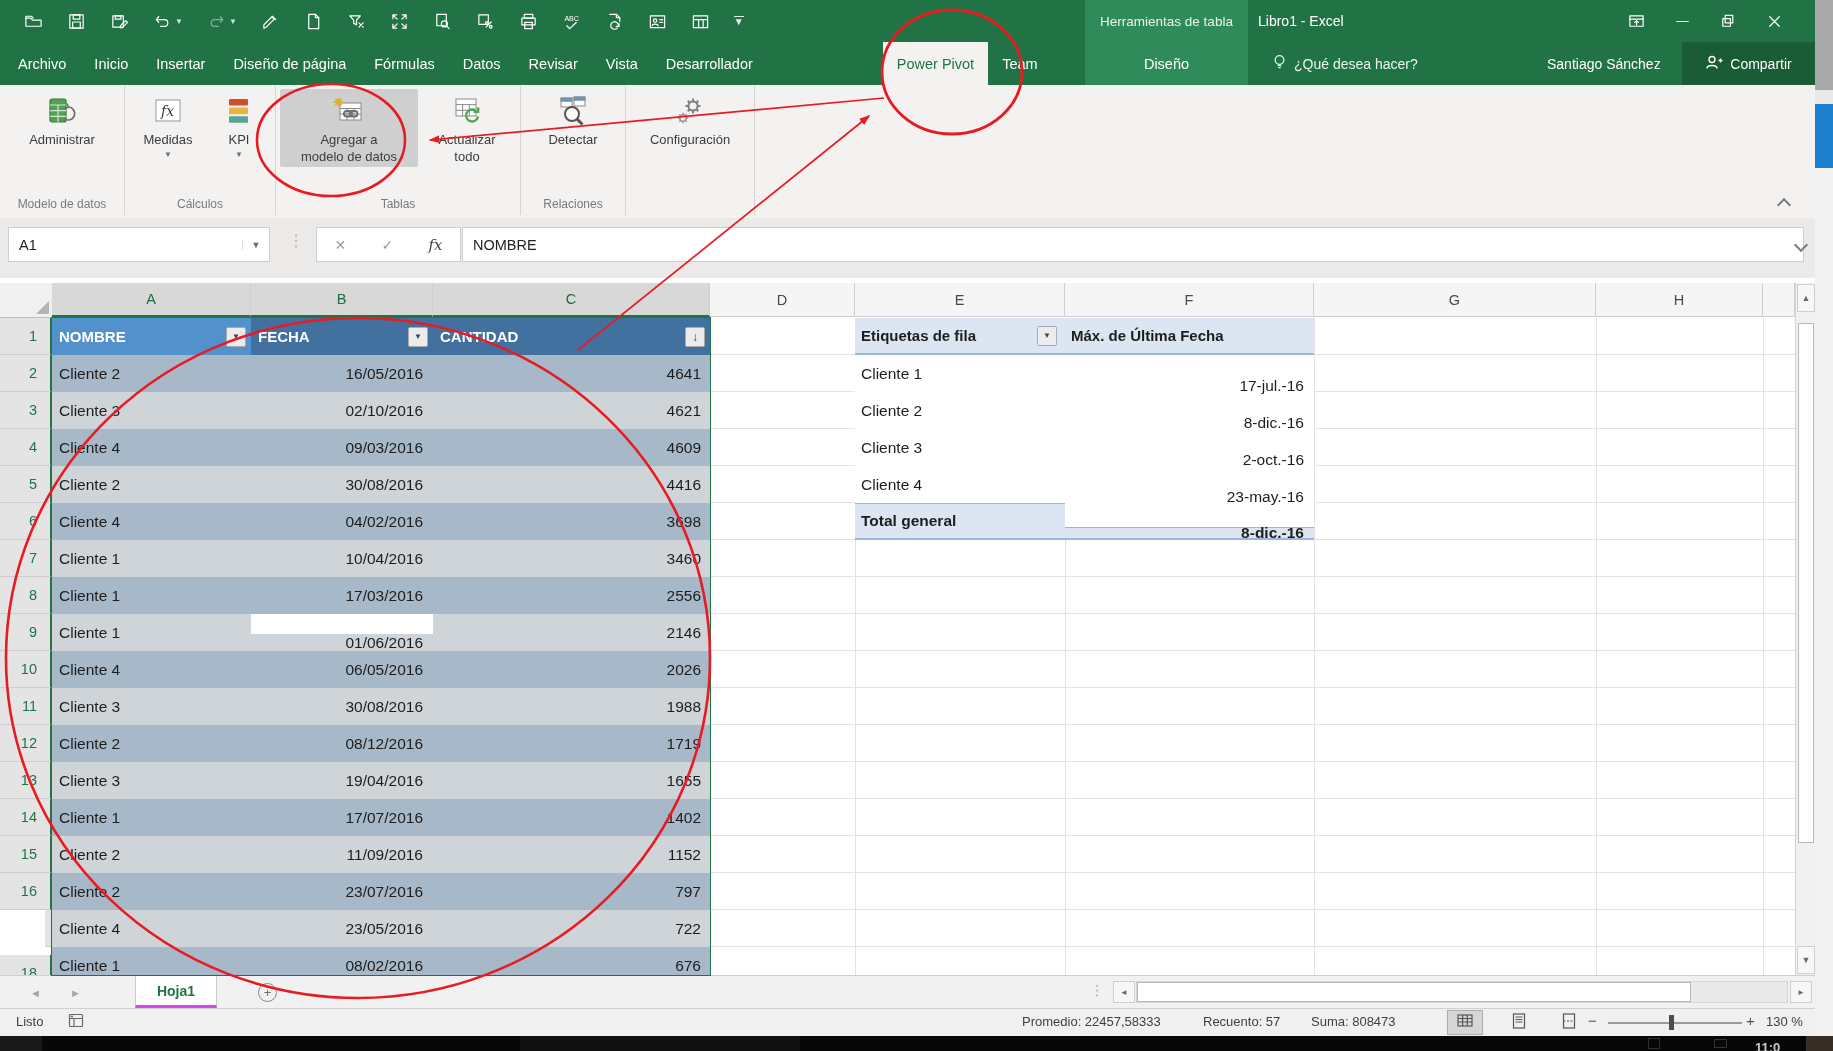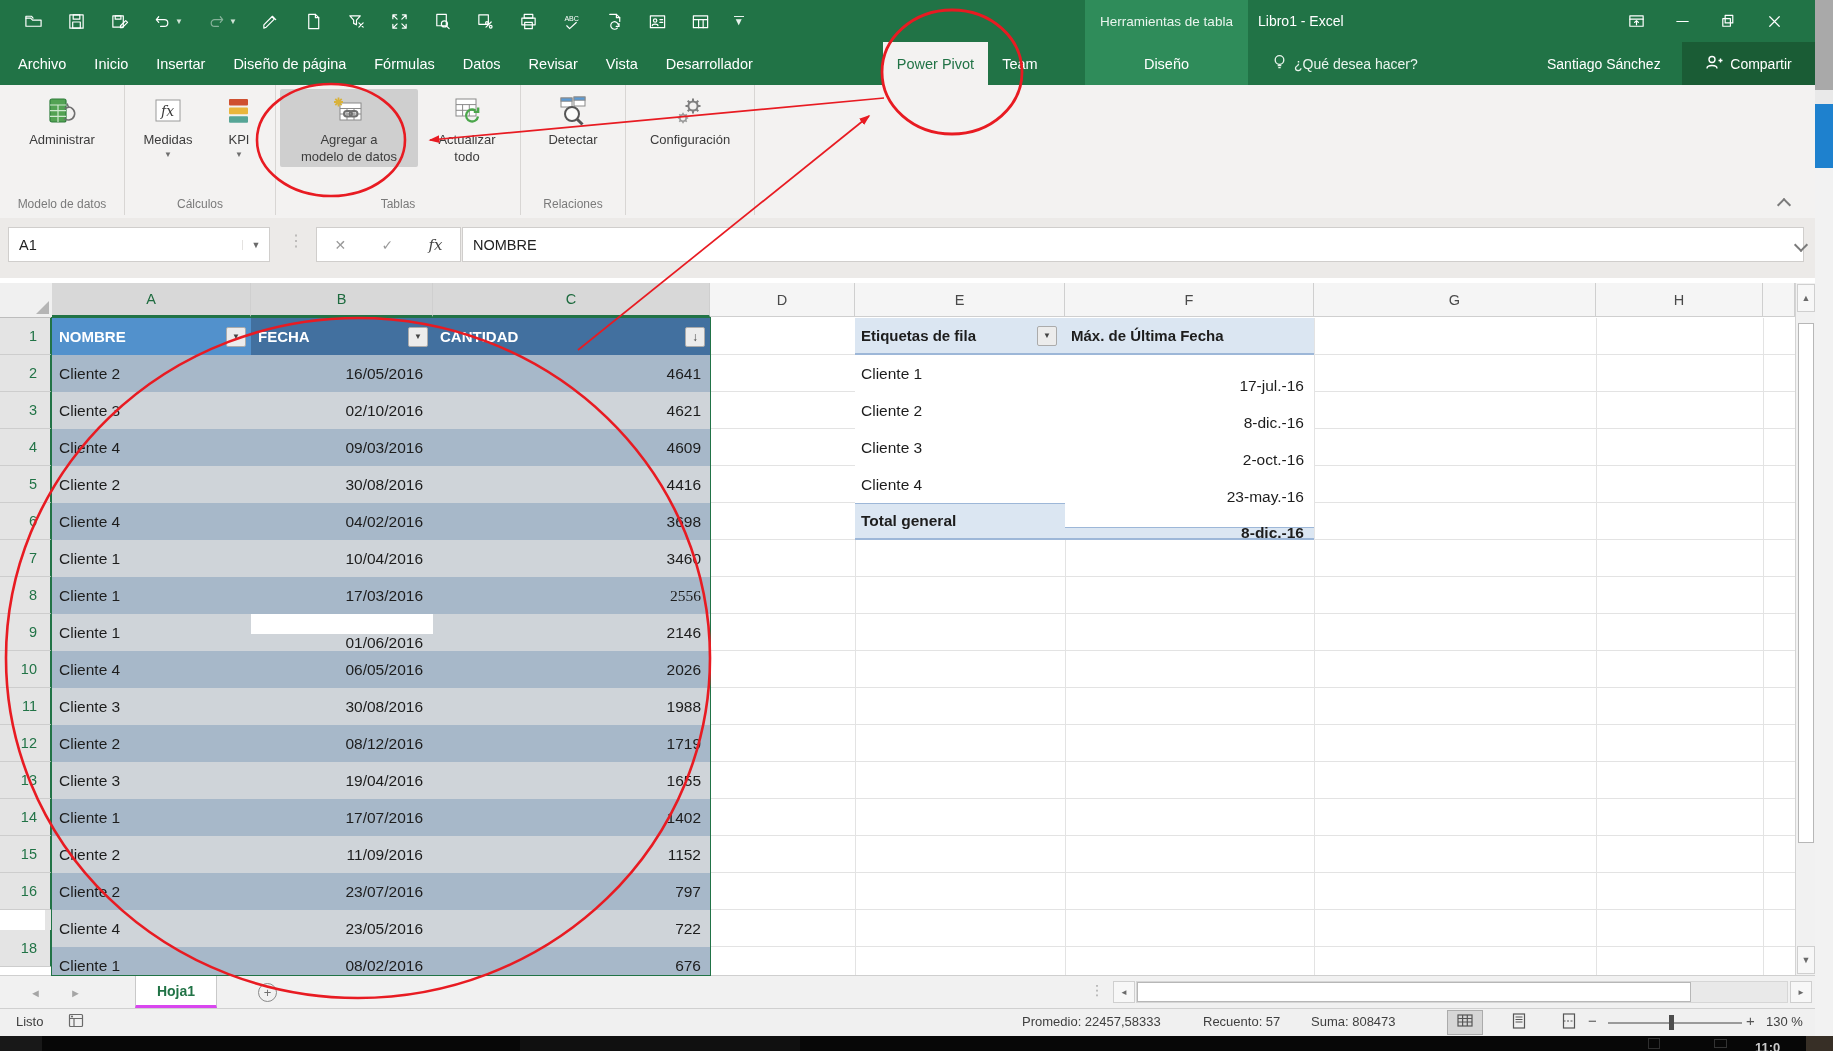--- a/index.html
+++ b/index.html
@@ -511,21 +511,21 @@
           <div class="tcell c2" style="width: 277px;">3698</div>
         </div>
         <div class="trow light">
           <div class="tcell c0" style="width: 199px;">Cliente 1</div>
           <div class="tcell c1" style="width: 182px;">10/04/2016</div>
           <div class="tcell c2" style="width: 277px;">3460</div>
         </div>
         <div class="trow dark">
           <div class="tcell c0" style="width: 199px;">Cliente 1</div>
           <div class="tcell c1" style="width: 182px;">17/03/2016</div>
-          <div class="tcell c2" style="width: 277px; font-family: Liberation Serif, serif;">2556</div>
+          <div class="tcell c2" style="width: 277px;">2556</div>
         </div>
         <div class="trow light">
           <div class="tcell c0" style="width: 199px;">Cliente 1</div>
           <div class="tcell c1" style="width: 182px; margin-top: 20px;">01/06/2016</div>
           <div class="tcell c2" style="width: 277px;">2146</div>
         </div>
         <div class="trow dark">
           <div class="tcell c0" style="width: 199px;">Cliente 4</div>
           <div class="tcell c1" style="width: 182px;">06/05/2016</div>
           <div class="tcell c2" style="width: 277px;">2026</div>
@@ -624,21 +624,21 @@
       <div class="rownum" style="top: 299px;">8</div>
       <div class="rownum" style="top: 336px;">9</div>
       <div class="rownum" style="top: 373px;">10</div>
       <div class="rownum" style="top: 410px;">11</div>
       <div class="rownum" style="top: 447px;">12</div>
       <div class="rownum" style="top: 484px;">13</div>
       <div class="rownum" style="top: 521px;">14</div>
       <div class="rownum" style="top: 558px;">15</div>
       <div class="rownum" style="top: 595px;">16</div>
       <div class="rownum" style="top: 632px; margin-left: 45px;">17</div>
-      <div class="rownum" style="top: 652px; text-align: right;">18</div>
+      <div class="rownum" style="top: 677px; text-align: right;">18</div>
       <div class="vline" style="left: 855px;"></div>
       <div class="vline" style="left: 1065px;"></div>
       <div class="vline" style="left: 1314px;"></div>
       <div class="vline" style="left: 1596px;"></div>
       <div class="vline" style="left: 1763px;"></div>
     </section>
 
   <section class="sheetbar">
     <div class="navarr" style="left:30px;">◄</div>
     <div class="navarr" style="left:70px;">►</div>

